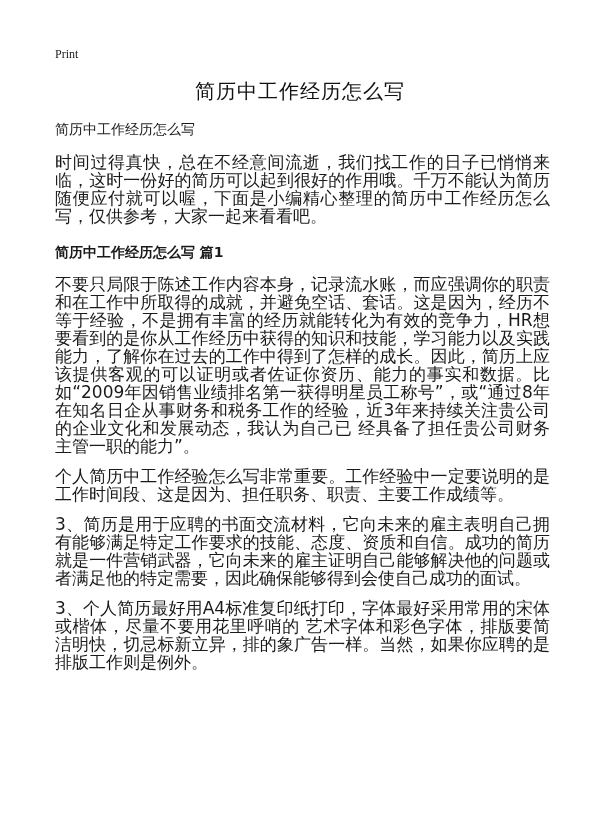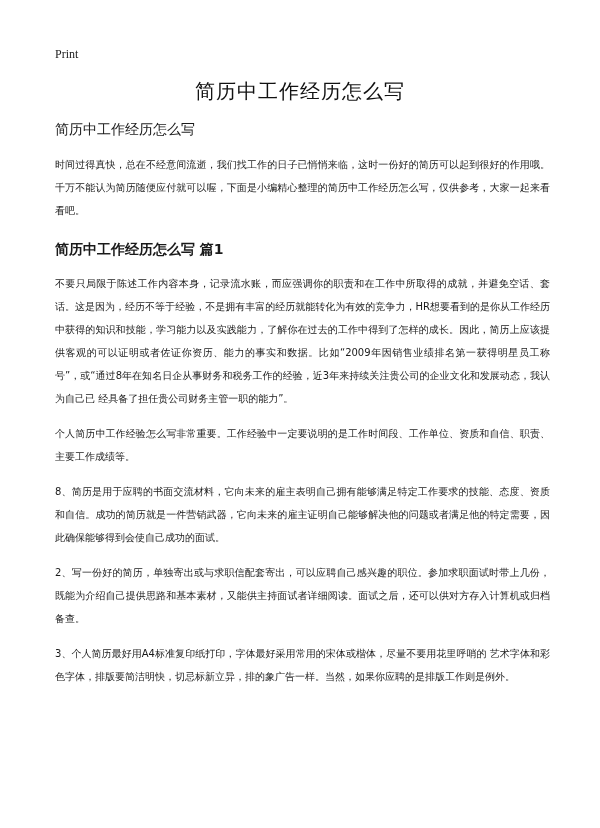--- a/index.html
+++ b/index.html
@@ -14,39 +14,38 @@
       font-family: "Liberation Serif", "DejaVu Serif", serif;
       font-size: 12px; color: #222;
     }
     .doc-title {
       position: absolute; left: 0; top: 78px; width: 600px;
       text-align: center; font-size: 20px; font-weight: normal;
       color: #111; margin: 0; letter-spacing: 1px;
     }
     .content { position: absolute; left: 55px; top: 118px; width: 495px; }
     .subtitle { font-size: 14px; margin: 0 0 13px 0; line-height: 22px; }
-    .para { font-size: 10px; line-height: 23px; margin: 0 0 12px 0; text-align: justify; }
+    .para { font-size: 17px; line-height: 18px; margin: 0 0 12px 0; text-align: justify; }
     .section-heading { font-size: 14px; font-weight: bold; margin: 16px 0 12px 0; line-height: 22px; }
   </style>
 </head>
 <body>
 
 <div class="page">
   <div class="print-link">Print</div>
   <h1 class="doc-title">简历中工作经历怎么写</h1>
 
   <div class="content">
     <p class="subtitle">简历中工作经历怎么写</p>
     <p class="para">时间过得真快，总在不经意间流逝，我们找工作的日子已悄悄来临，这时一份好的简历可以起到很好的作用哦。千万不能认为简历随便应付就可以喔，下面是小编精心整理的简历中工作经历怎么写，仅供参考，大家一起来看看吧。</p>
 
     <div>
       <p class="section-heading">简历中工作经历怎么写 篇1</p>
       <p class="para">不要只局限于陈述工作内容本身，记录流水账，而应强调你的职责和在工作中所取得的成就，并避免空话、套话。这是因为，经历不等于经验，不是拥有丰富的经历就能转化为有效的竞争力，HR想要看到的是你从工作经历中获得的知识和技能，学习能力以及实践能力，了解你在过去的工作中得到了怎样的成长。因此，简历上应该提供客观的可以证明或者佐证你资历、能力的事实和数据。比如“2009年因销售业绩排名第一获得明星员工称号”，或“通过8年在知名日企从事财务和税务工作的经验，近3年来持续关注贵公司的企业文化和发展动态，我认为自己已 经具备了担任贵公司财务主管一职的能力”。</p>
     </div>
 
     <div>
-      <p class="para">个人简历中工作经验怎么写非常重要。工作经验中一定要说明的是工作时间段、工作单位、资质和自信、职责、主要工作成绩等。</p>
-      <p class="para">8、简历是用于应聘的书面交流材料，它向未来的雇主表明自己拥有能够满足特定工作要求的技能、态度、资质和自信。成功的简历就是一件营销武器，它向未来的雇主证明自己能够解决他的问题或者满足他的特定需要，因此确保能够得到会使自己成功的面试。</p>
-      <p class="para">2、写一份好的简历，单独寄出或与求职信配套寄出，可以应聘自己感兴趣的职位。参加求职面试时带上几份，既能为介绍自己提供思路和基本素材，又能供主持面试者详细阅读。面试之后，还可以供对方存入计算机或归档备查。</p>
+      <p class="para">个人简历中工作经验怎么写非常重要。工作经验中一定要说明的是工作时间段、这是因为、担任职务、职责、主要工作成绩等。</p>
+      <p class="para">3、简历是用于应聘的书面交流材料，它向未来的雇主表明自己拥有能够满足特定工作要求的技能、态度、资质和自信。成功的简历就是一件营销武器，它向未来的雇主证明自己能够解决他的问题或者满足他的特定需要，因此确保能够得到会使自己成功的面试。</p>
       <p class="para">3、个人简历最好用A4标准复印纸打印，字体最好采用常用的宋体或楷体，尽量不要用花里呼哨的 艺术字体和彩色字体，排版要简洁明快，切忌标新立异，排的象广告一样。当然，如果你应聘的是排版工作则是例外。</p>
     </div>
   </div>
 </div>
 
 </body></html>

